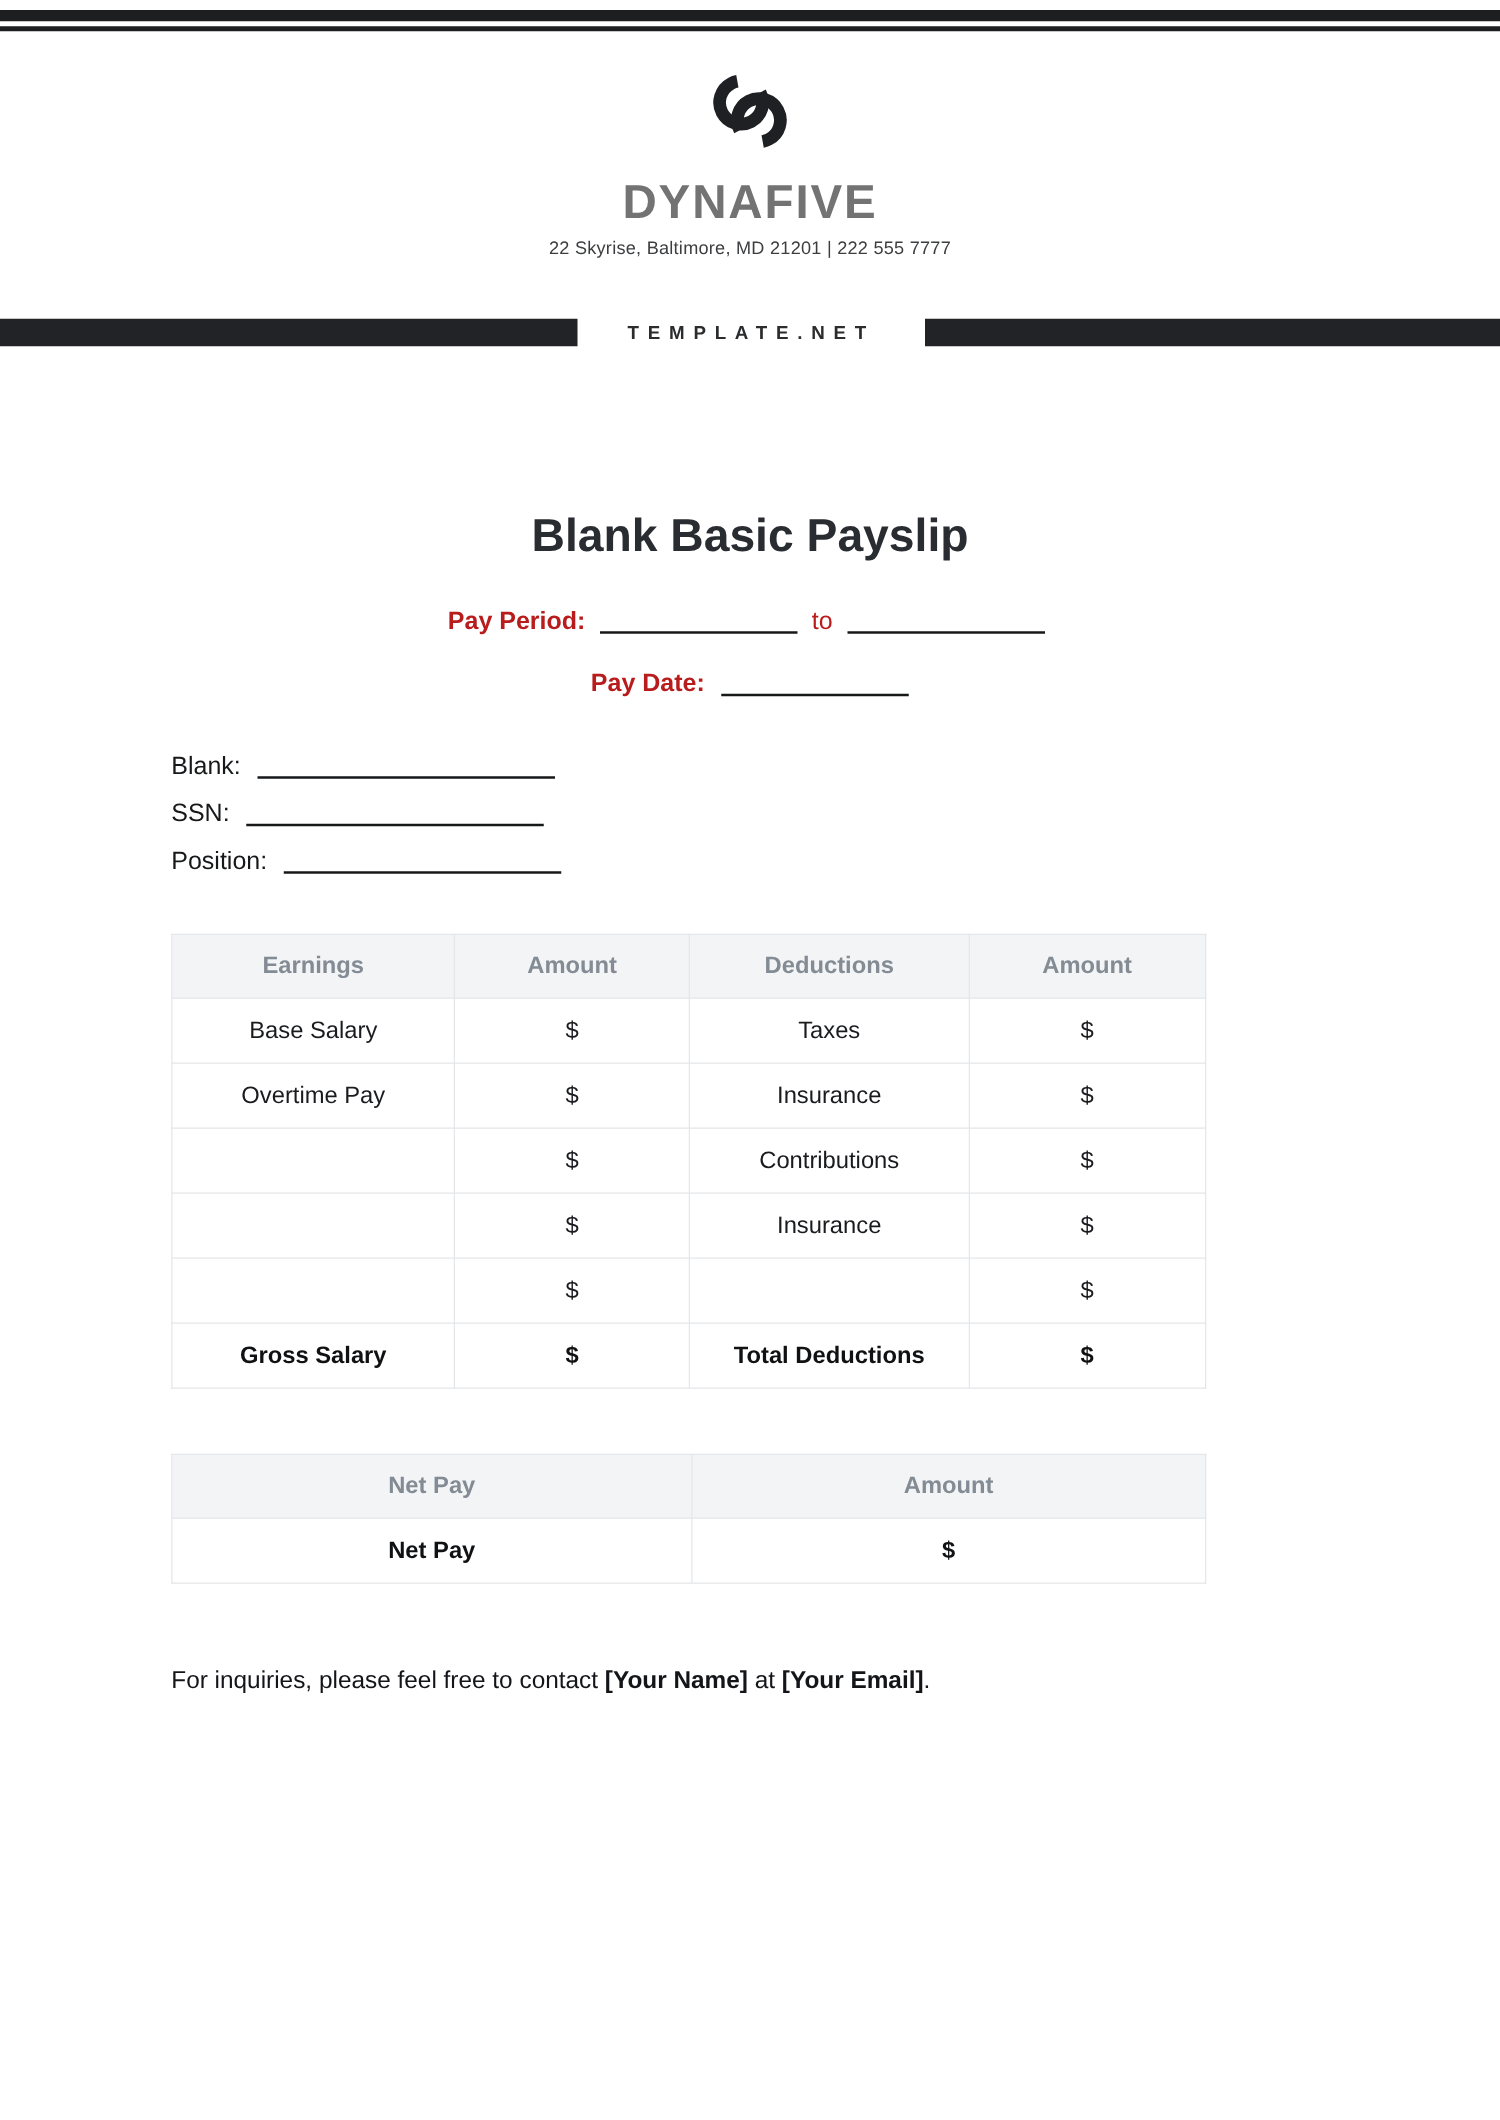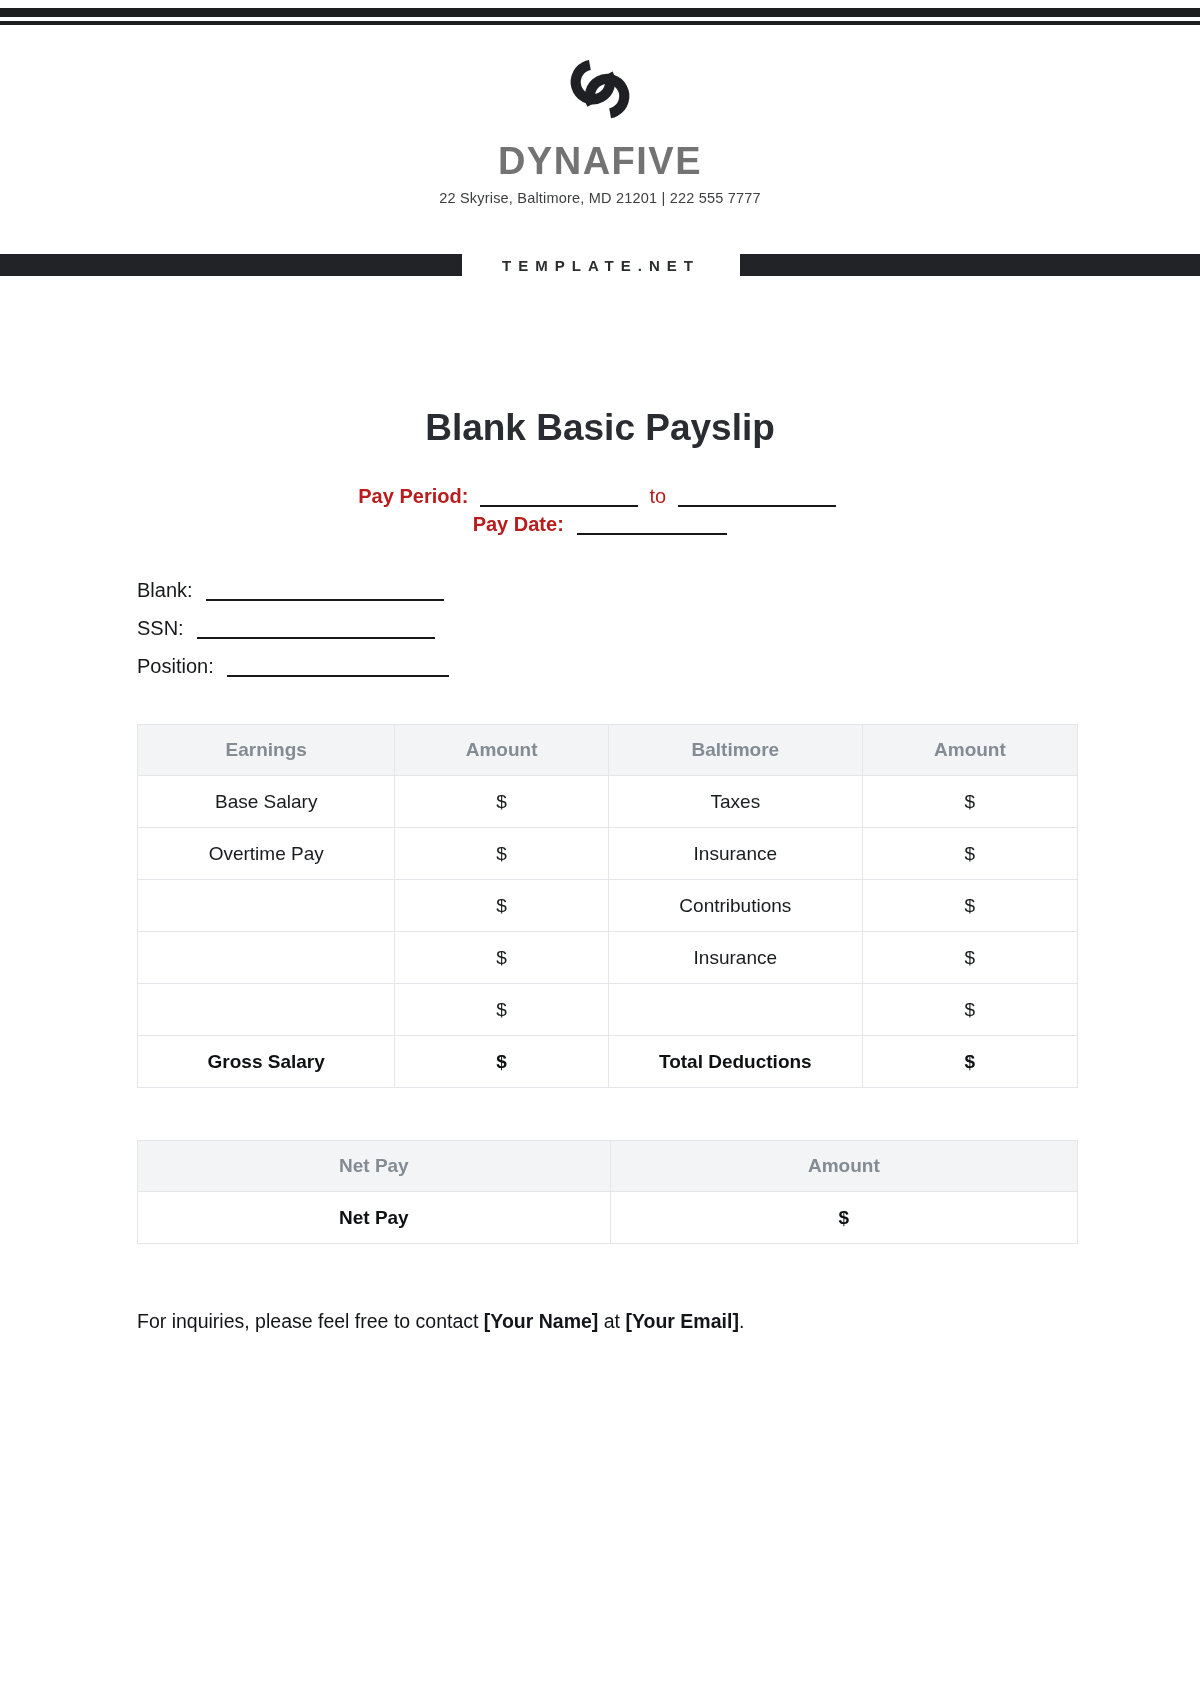--- a/index.html
+++ b/index.html
@@ -31,35 +31,35 @@
   .band-label{
     width:278px;text-align:center;font-size:15px;font-weight:bold;
     letter-spacing:7px;color:#2b2c2e;
   }
 
   
   .doc-title{margin:128px 0 0 0;text-align:center;font-size:37px;line-height:48px;
     font-weight:bold;color:#292c31;}
   .line-center{text-align:center;font-size:20px;line-height:28px;color:#b91c1c;}
   .pay-period-line{margin-top:30px;}
-  .pay-date-line{}
+  .pay-date-line{margin-top:22px;}
   .lbl-b{font-weight:bold;}
   .blank{display:inline-block;border-bottom:2px solid #17181a;height:16px;vertical-align:-4px;}
   .blank.w158{width:158px;margin:0 6px;}
   .blank.w150{width:150px;margin-left:8px;}
   .blank.w238{width:238px;margin-left:8px;}
   .blank.w222{width:222px;margin-left:8px;}
 
   
   .content{margin-left:137px;width:941px;}
   .fields{margin-top:38px;font-size:20px;}
   .field-row{height:38px;line-height:28px;}
 
   
-  table.grid{border-collapse:collapse;width:941px;table-layout:fixed;}
+  table.grid{border-collapse:collapse;width:828px;table-layout:fixed;}
   .earnings-table{margin-top:34px;}
   .netpay-table{margin-top:52px;}
   table.grid th, table.grid td{
     border:1px solid #e4e6e9;font-size:19px;vertical-align:middle;
   }
   table.grid th{
     background:#f3f4f6;color:#838b94;font-weight:bold;height:50px;text-align:center;
     padding:0 10px;
   }
   table.grid td{height:51px;padding:0 14px;text-align:center;color:#1a1b1e;background:#fff;}
@@ -133,21 +133,21 @@
         <span>Position:</span>
         <span class="blank w222"></span>
       </div>
     </div>
 
     <table class="grid earnings-table">
       <thead>
         <tr>
           <th>Earnings</th>
           <th>Amount</th>
-          <th>Baltimore</th>
+          <th>Deductions</th>
           <th>Amount</th>
         </tr>
       </thead>
       <tbody class="body-rows">
           <tr>
             <td>Base Salary</td>
             <td>$</td>
             <td>Taxes</td>
             <td>$</td>
           </tr>

